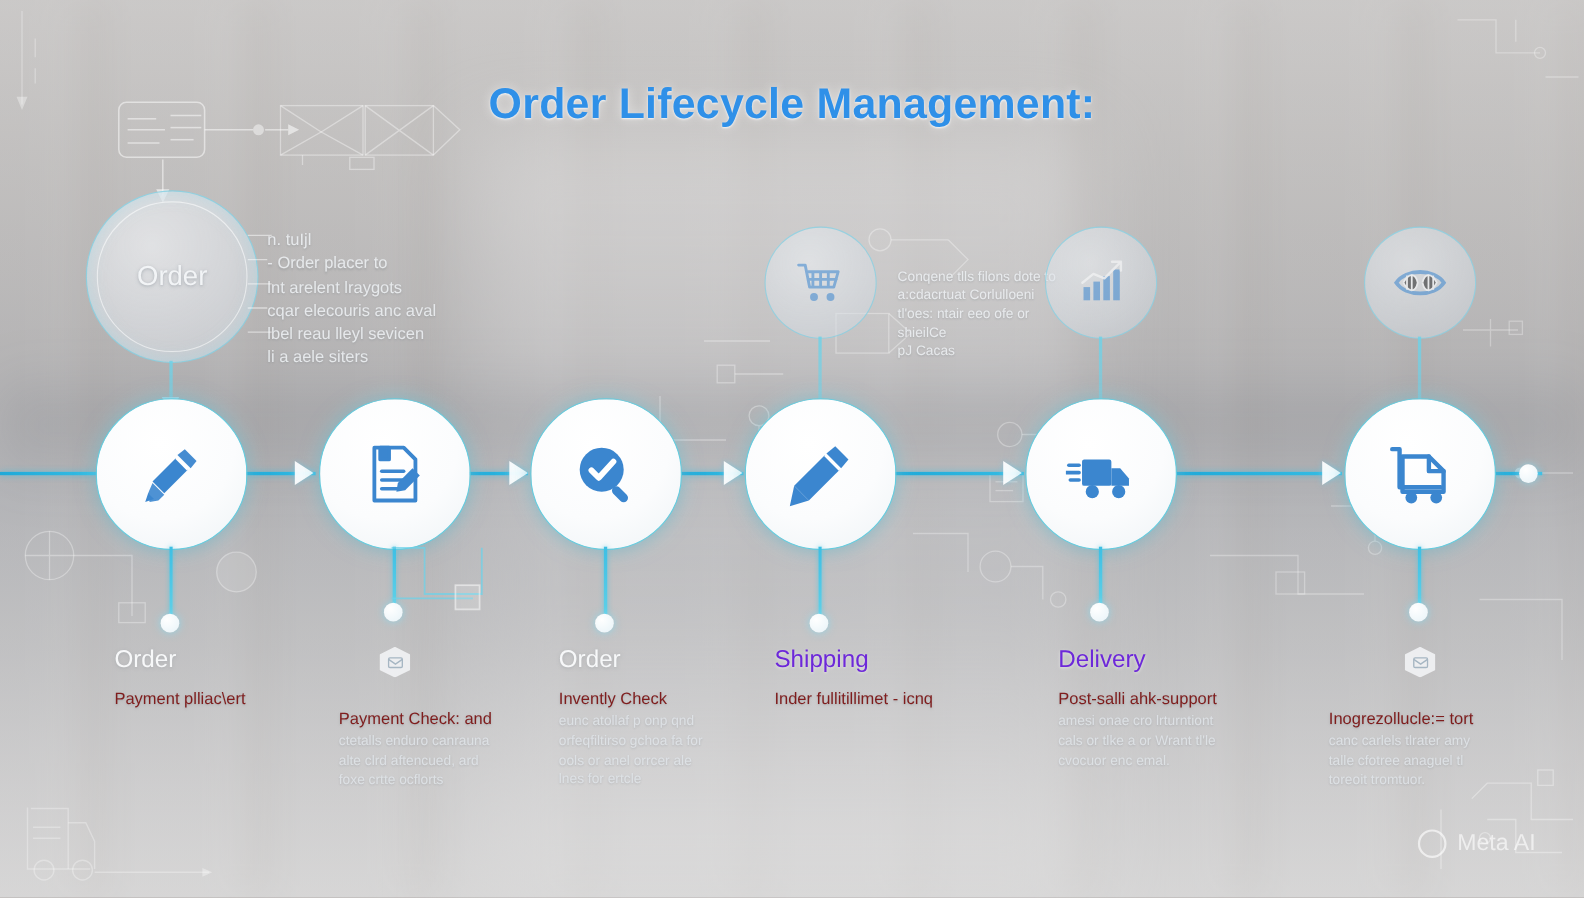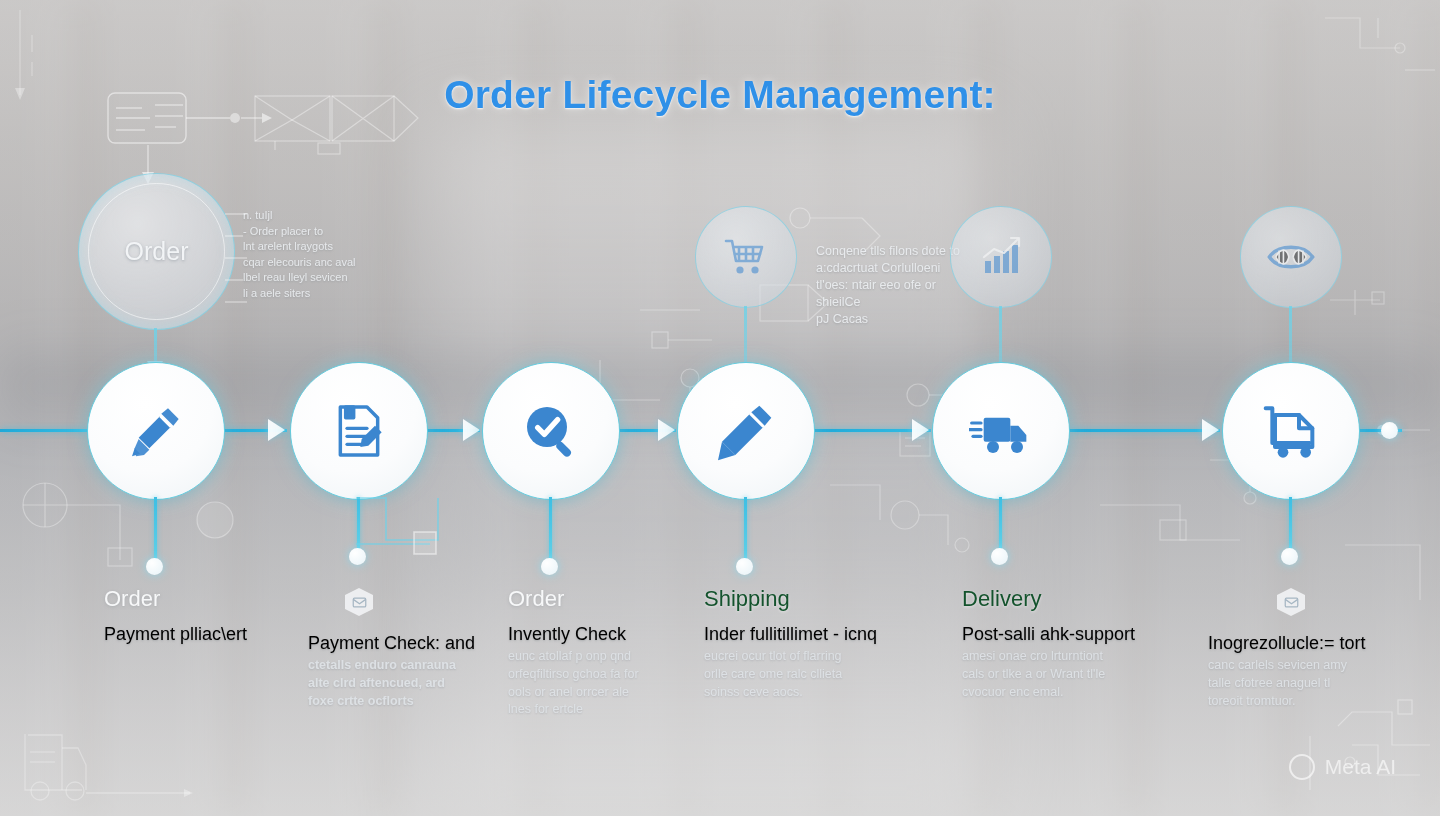--- a/index.html
+++ b/index.html
@@ -126,40 +126,40 @@
   }
   .hexmark svg{width:15px;height:15px;opacity:.75;}
 
   
   .block{position:absolute;width:200px;}
   .block h3{
     margin:0 0 13px 0;font-size:22px;font-weight:normal;line-height:1;
     text-shadow:0 1px 3px rgba(150,155,160,.5);
   }
   .block h3.white{color:#f7f8f9;}
-  .block h3.blue{color:#14532d;text-shadow:0 1px 3px rgba(255,255,255,.55);}
+  .block h3.blue{color:#6d28d9;text-shadow:0 1px 3px rgba(255,255,255,.55);}
   .block .lead{
-    font-size:18px;color:#000000;line-height:1.28;margin:4px 0 2px 0;
+    font-size:15px;color:#7f1d1d;line-height:1.28;margin:16px 0 2px 0;
     text-shadow:0 1px 2px rgba(140,145,150,.55);
   }
   .block .body{
     font-size:12.5px;color:#dfe3e7;line-height:1.42;margin:0;
     text-shadow:0 1px 2px rgba(140,145,150,.45);
     opacity:.92;
   }
 
   
   .float-par{
     position:absolute;left:800px;top:243px;width:150px;
     font-size:12.5px;line-height:1.35;color:#eef1f4;opacity:.85;
     text-shadow:0 1px 2px rgba(130,135,140,.5);
   }
   .float-par2{
     position:absolute;left:243px;top:208px;width:185px;
-    font-size:11px;line-height:1.42;color:#eef1f4;opacity:.86;
+    font-size:15px;line-height:1.42;color:#eef1f4;opacity:.86;
     text-shadow:0 1px 2px rgba(130,135,140,.5);
   }
 
   
   .wm{
     position:absolute;right:44px;bottom:36px;display:flex;align-items:center;gap:10px;
     color:rgba(255,255,255,.62);font-size:21px;
   }
   .wm .ring{
     width:22px;height:22px;border-radius:50%;
@@ -483,53 +483,50 @@
     </g>
   </svg>
 
   <div class="block" style="left:104px;top:588px;">
     <h3 class="white">Order</h3>
     <p class="lead">Payment plliac\ert</p>
   </div>
 
   <div class="block" style="left:308px;top:628px;">
     <p class="lead">Payment Check: and</p>
-    <p class="body" style="white-space:pre-line;font-weight:bold;">ctetalls enduro canrauna
+    <p class="body" style="white-space:pre-line;">ctetalls enduro canrauna
 alte clrd aftencued, ard
 foxe crtte ocflorts</p>
   </div>
 
   <div class="block" style="left:508px;top:588px;">
     <h3 class="white">Order</h3>
     <p class="lead">Invently Check</p>
     <p class="body" style="white-space:pre-line;">eunc atollaf p onp qnd
 orfeqfiltirso gchoa fa for
 ools or anel orrcer ale
 lnes for ertcle</p>
   </div>
 
   <div class="block" style="left:704px;top:588px;">
     <h3 class="blue">Shipping</h3>
     <p class="lead">Inder fullitillimet - icnq</p>
-    <p class="body" style="white-space:pre-line;">eucrei ocur tlot of flarring
-orlle care ome ralc cllieta
-soinss ceve aocs.</p>
   </div>
 
   <div class="block" style="left:962px;top:588px;">
     <h3 class="blue">Delivery</h3>
     <p class="lead">Post-salli ahk-support</p>
     <p class="body" style="white-space:pre-line;">amesi onae cro lrturntiont
 cals or tlke a or Wrant tl'le
 cvocuor enc emal.</p>
   </div>
 
   <div class="block" style="left:1208px;top:628px;width:196px;">
     <p class="lead">Inogrezollucle:= tort</p>
-    <p class="body" style="white-space:pre-line;">canc carlels sevicen amy
+    <p class="body" style="white-space:pre-line;">canc carlels tlrater amy
 talle cfotree anaguel tl
 toreoit tromtuor.</p>
   </div>
 
   <div class="wm">
     <div class="ring"></div>
     <span>Meta AI</span>
   </div>
 
 </div>

